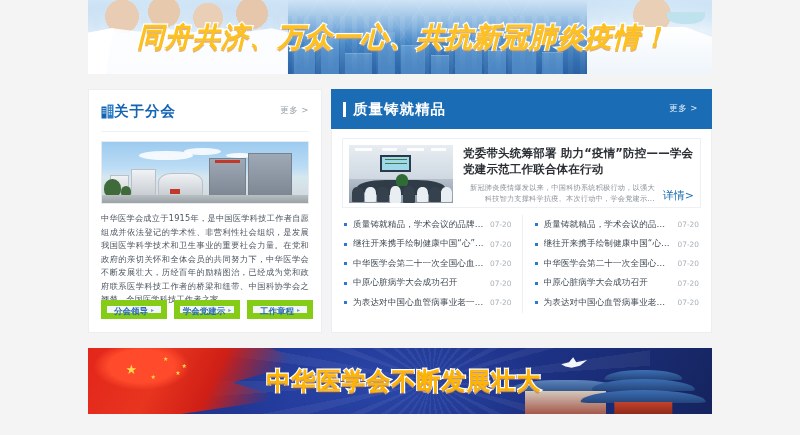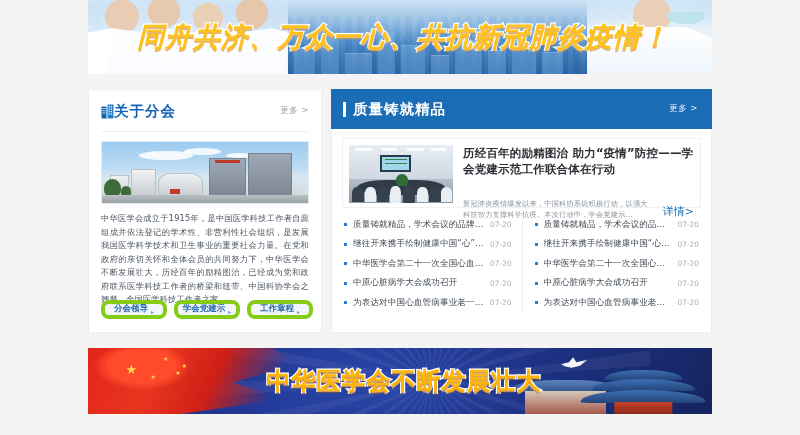--- a/index.html
+++ b/index.html
@@ -119,22 +119,22 @@
   .ph-ground { position:absolute; left:0; bottom:0; width:100%; height:13%;
                background:linear-gradient(180deg,#b9bfc2,#9aa2a6); }
   .ph-tree { position:absolute; bottom:10%; background:#3f6b3a; border-radius:50% 50% 40% 40%; }
   .cl-body {
     margin: 8px 12px 0 12px;
     font-size: 8.2px; line-height: 1.65; color: #4c5560; text-align: justify;
     letter-spacing: .2px;
   }
   .cl-btns { position: absolute; left: 12px; bottom: 13px; display: flex; gap: 7px; }
   .cl-btn {
-    width: 66px; height: 19px; background: #f2f6fb; border: 4px solid #84cc16;
-    border-radius: 8px; display: flex; align-items: flex-end; justify-content: center; gap: 3px;
+    width: 66px; height: 19px; background: #f2f6fb; border: 6px solid #84cc16;
+    border-radius: 0; display: flex; align-items: flex-start; justify-content: center; gap: 3px;
     font-size: 8.5px; color: #2b6cb0; cursor: pointer; font-weight: 600;
   }
   .cl-btn .arw { font-size: 6px; color: #6f9bc8; }
 
   
   .card-right { position: absolute; left: 243px; top: 0; width: 381px; height: 244px; }
   .cr-head {
     height: 40px; background: #1a6cb5; display: flex; align-items: center;
     justify-content: space-between; padding: 0 14px 0 12px;
   }
@@ -165,21 +165,21 @@
               background:#2f6b34; border-radius:50% 50% 30% 30%; }
   .ft-person { position:absolute; bottom:2%; width:11%; height:26%;
                background:#36414e; border-radius:40% 40% 8% 8%; }
   .ft-person.lt { background:#e9eef3; }
 
   .feature-text { flex: 1; min-width: 0; display: flex; flex-direction: column; }
   .feature-title {
     font-size: 11.5px; font-weight: 700; color: #2b2f34; line-height: 1.42;
     letter-spacing: .2px;
   }
-  .feature-bottom { display: flex; align-items: flex-end; gap: 8px; margin-top: 20px; }
+  .feature-bottom { display: flex; align-items: flex-end; gap: 8px; margin-top: 4px; text-align: right; }
   .feature-desc {
     flex: 1; font-size: 7.2px; line-height: 1.6; color: #8d959d; letter-spacing: .2px;
   }
   .feature-detail { font-size: 11px; color: #1a6cb5; font-weight: 400; white-space: nowrap;
                     padding-bottom: 2px; cursor: pointer; }
 
   .lists { display: flex; margin-top: 7px; }
   .list-col { width: 50%; padding: 0 10px 0 2px; }
   .list-col.right { border-left: 1px solid #eef1f4; padding-left: 12px; padding-right: 2px; }
   .li-row {
@@ -361,21 +361,21 @@
             <span class="ft-person" style="left:3%"></span>
             <span class="ft-person lt" style="left:15%"></span>
             <span class="ft-person" style="left:27%"></span>
             <span class="ft-person lt" style="left:39%;bottom:0;height:30%"></span>
             <span class="ft-person" style="left:52%;bottom:0;height:30%"></span>
             <span class="ft-person lt" style="left:65%"></span>
             <span class="ft-person" style="left:77%"></span>
             <span class="ft-person lt" style="left:88%"></span>
           </div>
           <div class="feature-text">
-            <div class="feature-title">历经百年的励精图治 助力“疫情”防控——学会党建示范工作联合体在行动</div>
+            <div class="feature-title">党委带头统筹部署 助力“疫情”防控——学会党建示范工作联合体在行动</div>
             <div class="feature-bottom">
               <div class="feature-desc">新冠肺炎疫情爆发以来，中国科协系统积极行动，以强大科技智力支撑科学抗疫。本次行动中，学会党建示...</div>
               <div class="feature-detail">详情&gt;</div>
             </div>
           </div>
         </div>
 
         <div class="lists">
           <div class="list-col">
             <div class="li-row">

